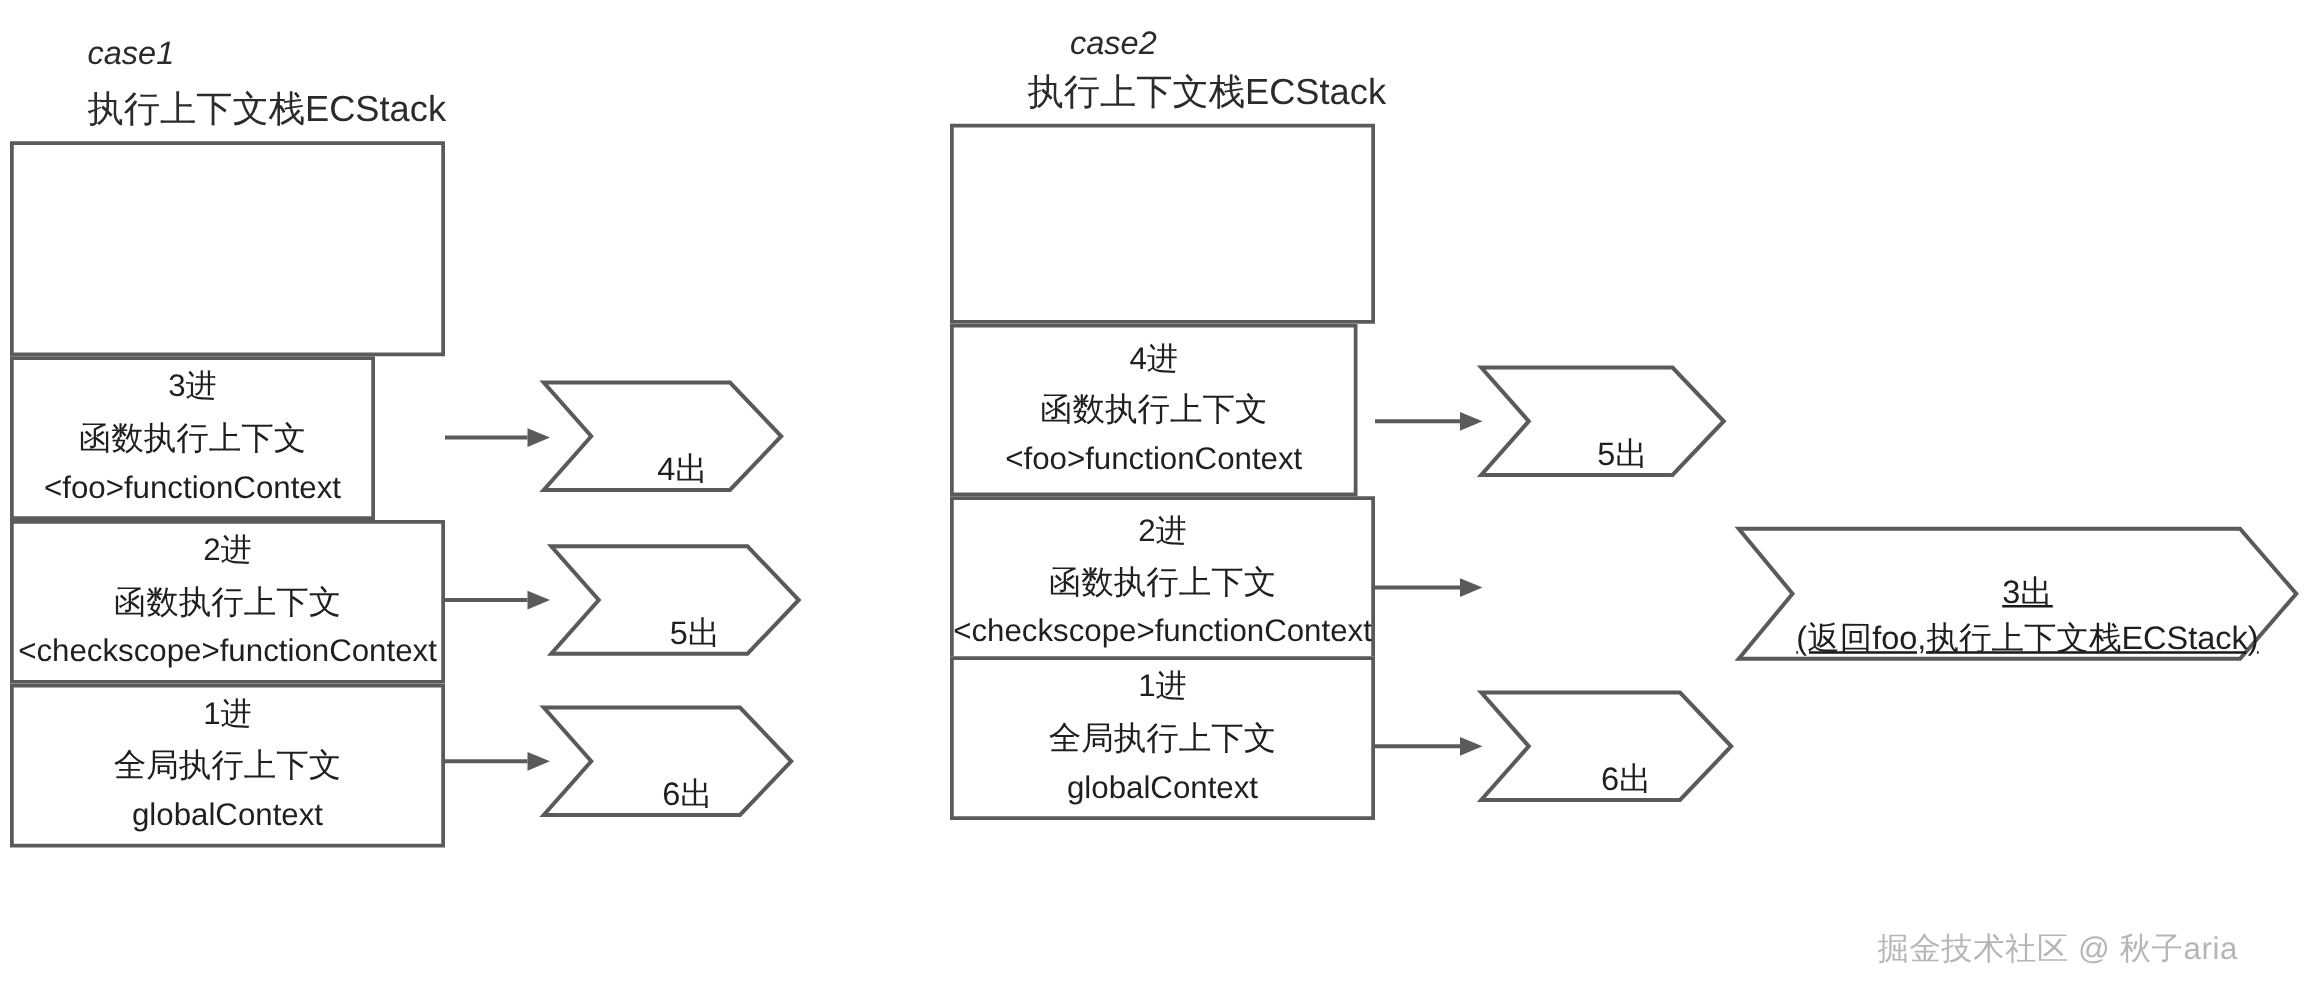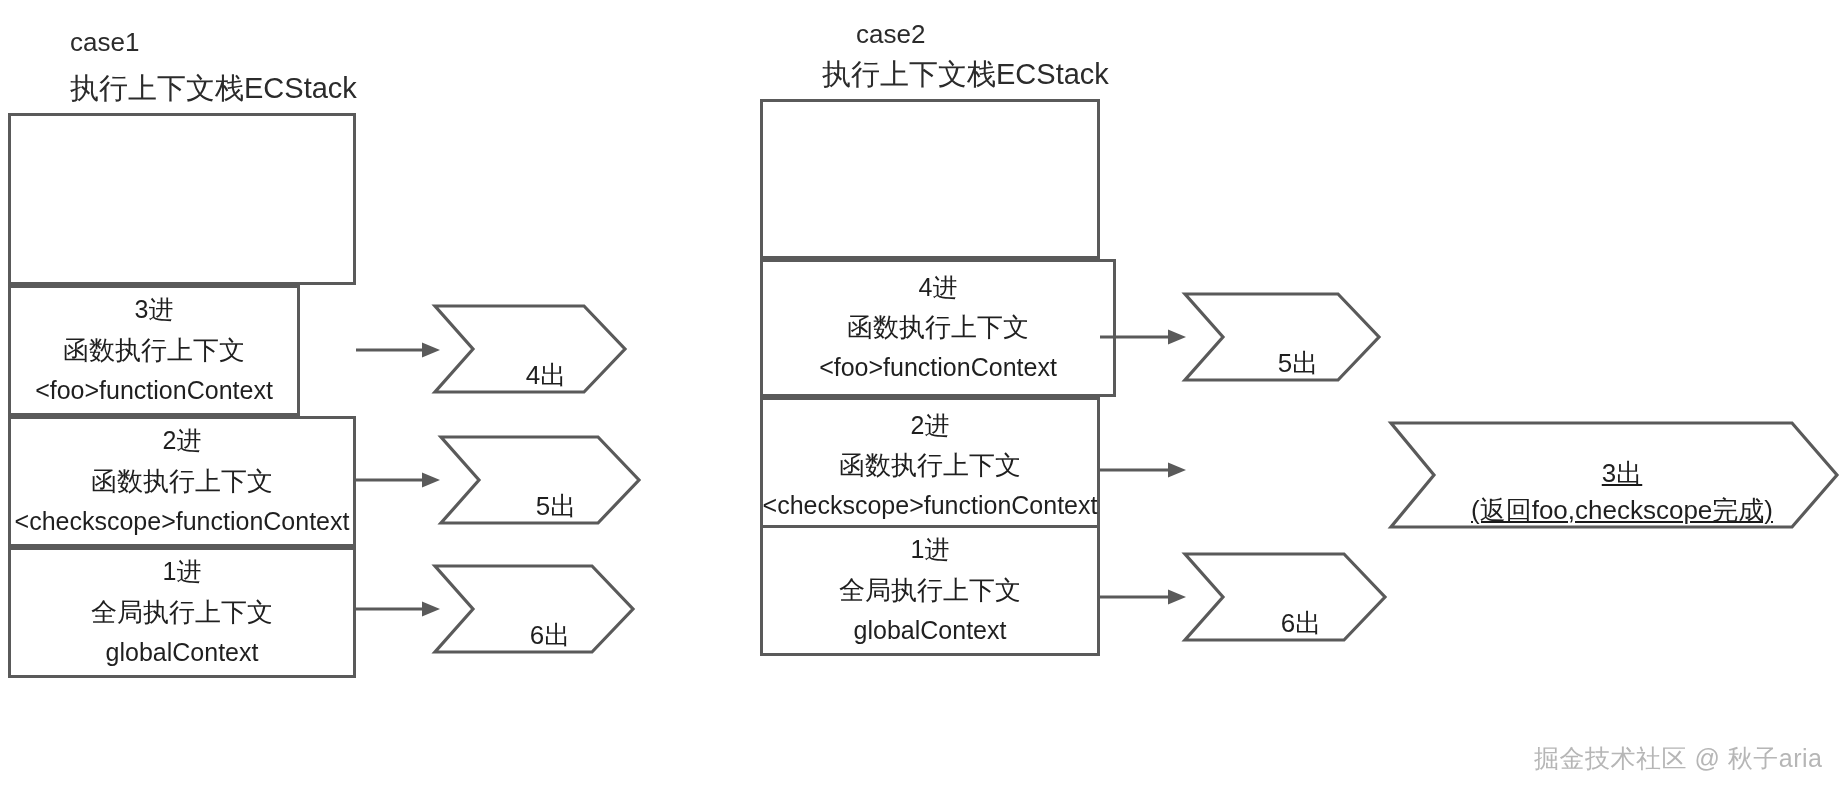--- a/index.html
+++ b/index.html
@@ -23,20 +23,21 @@
     height: 798px;
   }
 
   
   .case-title {
     position: absolute;
     font-size: 26px;
     line-height: 1.25;
     color: #2b2b2b;
     white-space: nowrap;
+    font-style: italic;
   }
   .case-sub {
     position: absolute;
     font-size: 29px;
     line-height: 1.25;
     color: #2b2b2b;
     white-space: nowrap;
   }
 
   
@@ -179,21 +180,21 @@
 
   <div class="case-title" style="left:856px; top:18px;">case2</div>
   <div class="case-sub" style="left:822px; top:56px;">执行上下文栈ECStack</div>
 
   <div class="stack">
 
     <div class="stack-cell" style="left: 760px; top: 99px; width: 340px; height: 160px; border-color: rgb(90, 90, 90);">
       <span class="cell-line l1"></span>
     </div>
 
-    <div class="stack-cell" style="left: 760px; top: 259px; width: 356px; height: 138px; border-color: rgb(90, 90, 90); text-align: right;">
+    <div class="stack-cell" style="left: 760px; top: 259px; width: 326px; height: 138px; border-color: rgb(90, 90, 90); text-align: right;">
       <span class="cell-line l1">4进</span>
       <span class="cell-line l2">函数执行上下文</span>
       <span class="cell-line l3">&lt;foo&gt;functionContext</span>
     </div>
 
     <div class="stack-cell" style="left: 760px; top: 397px; width: 340px; height: 138px; border-color: rgb(90, 90, 90);">
       <span class="cell-line l1">2进</span>
       <span class="cell-line l2">函数执行上下文</span>
       <span class="cell-line l3">&lt;checkscope&gt;functionContext</span>
     </div>
@@ -227,35 +228,35 @@
       <polygon points="68,4.5 86,12 68,19.5" fill="#5a5a5a"></polygon>
     </svg>
   </div>
 
   <div class="chev" style="left:1388px; top:420px; width:452px; height:110px;">
     <svg width="452" height="110" viewBox="0 0 452 110">
       <polygon points="3,3 404,3 449,55 404,107 3,107 46,55" fill="#ffffff" stroke="#5a5a5a" stroke-width="3.2" stroke-linejoin="miter"></polygon>
     </svg>
     <div class="chev-label" style="top:0; height:110px; padding-left:40px; padding-right:24px; box-sizing:border-box;text-decoration:underline;">
       <span class="t1">3出</span>
-      <span class="t2">(返回foo,checkscope完成)</span>
+      <span class="t2">(返回foo,执行上下文栈ECStack)</span>
     </div>
   </div>
 
   <div class="conn" style="left:1100px; top:585px; width:86px; height:24px;">
     <svg width="86" height="24" viewBox="0 0 86 24">
       <line x1="0" y1="12" x2="68" y2="12" stroke="#5a5a5a" stroke-width="3.2"></line>
       <polygon points="68,4.5 86,12 68,19.5" fill="#5a5a5a"></polygon>
     </svg>
   </div>
 
   <div class="chev" style="left:1182px; top:551px; width:206px; height:92px;">
     <svg width="206" height="92" viewBox="0 0 206 92">
       <polygon points="3,3 162,3 203,46 162,89 3,89 41,46" fill="#ffffff" stroke="#5a5a5a" stroke-width="3.2" stroke-linejoin="miter"></polygon>
     </svg>
     <div class="chev-label" style="top:0; height:92px; padding-left:32px; box-sizing:border-box;">
       <span class="t1">6出</span>
     </div>
   </div>
 
-  <div class="watermark" style="left:1502px; top:742px;margin-left:32px;">掘金技术社区 @ 秋子aria</div>
+  <div class="watermark" style="left:1502px; top:742px;">掘金技术社区 @ 秋子aria</div>
 
 </div>
 
 </body></html>

